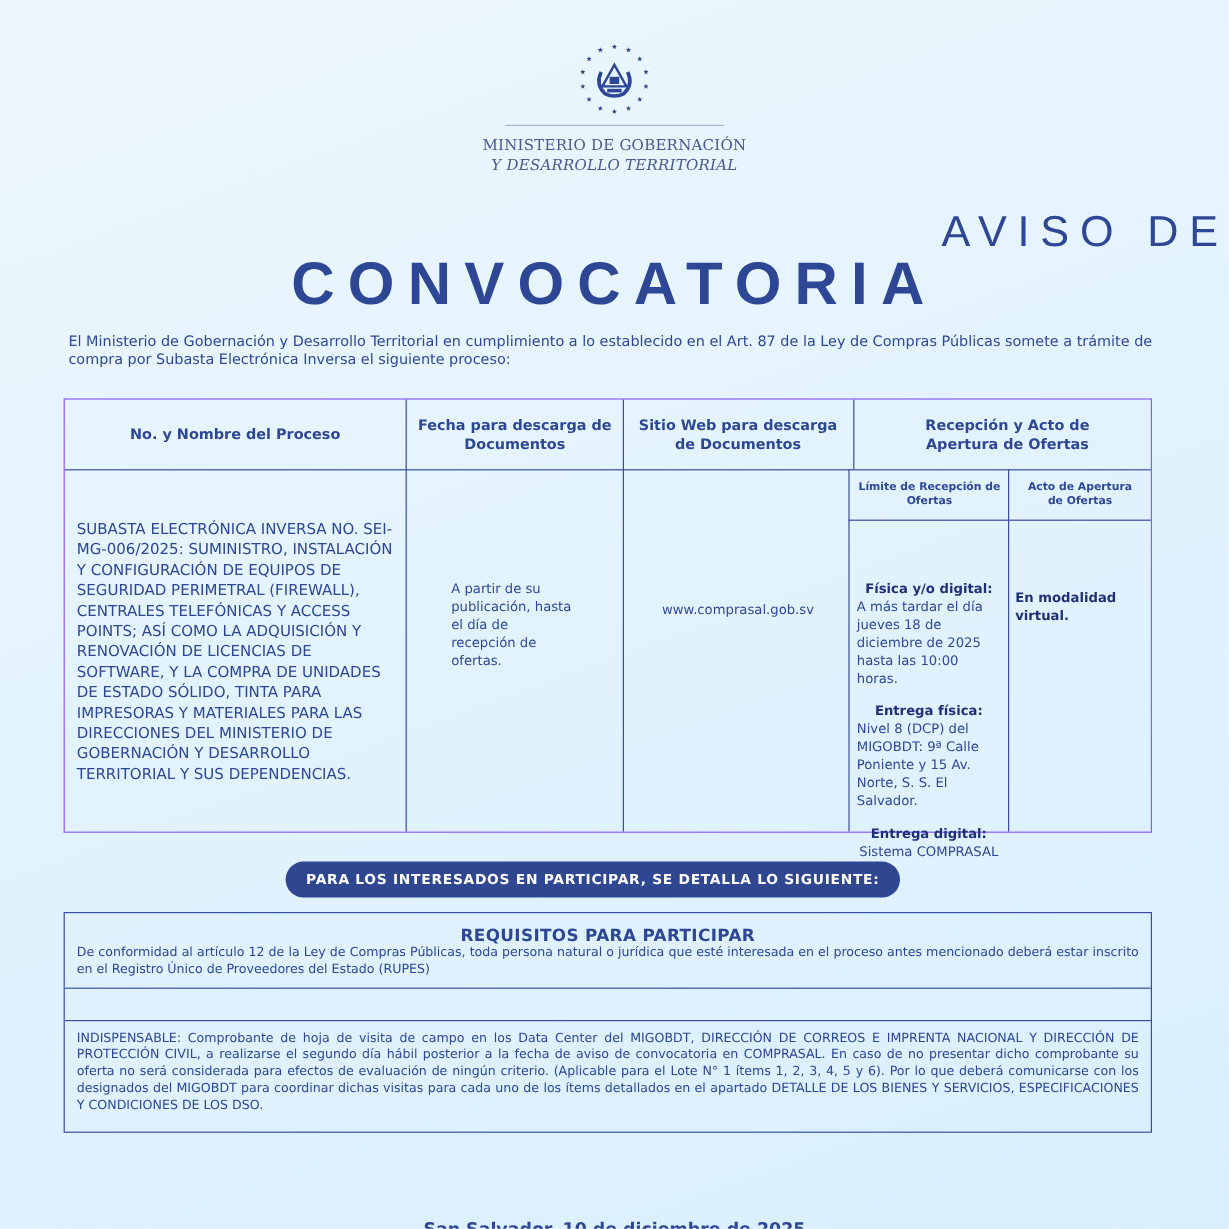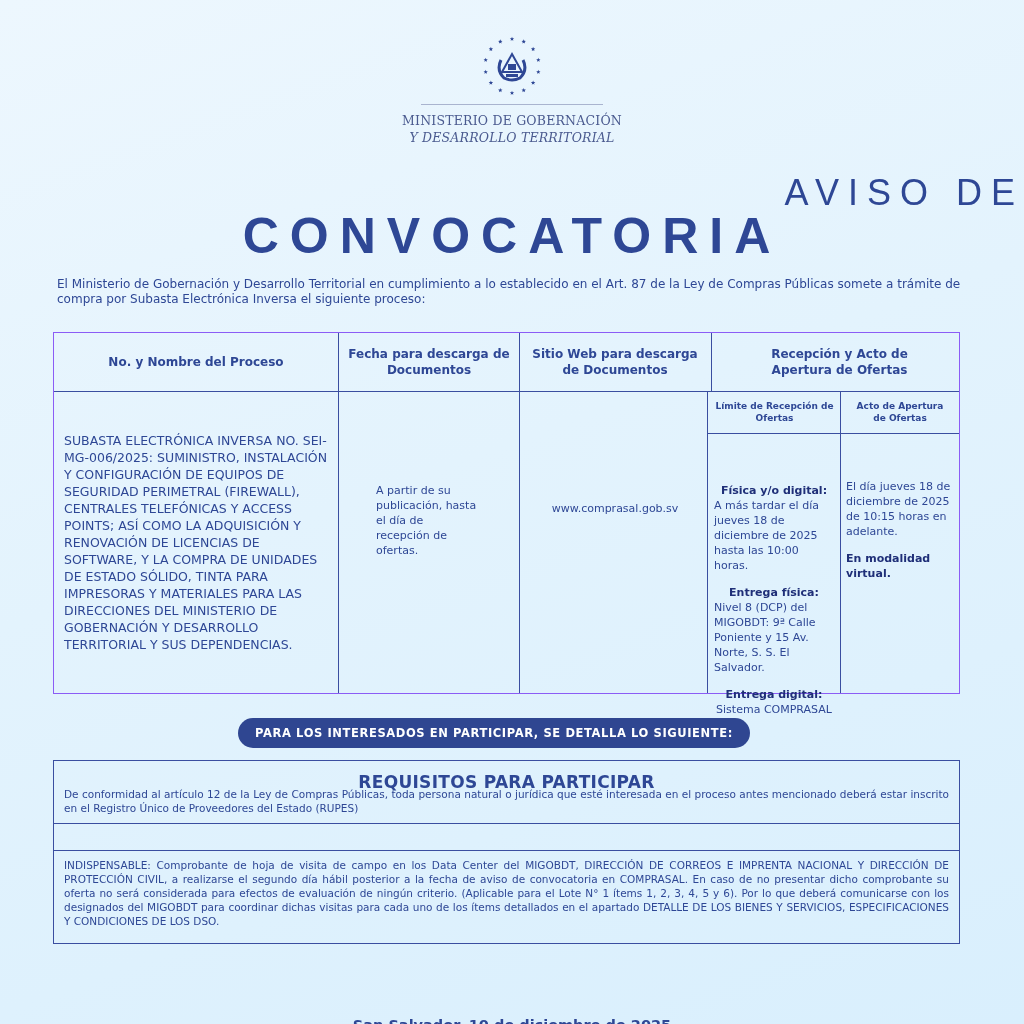--- a/index.html
+++ b/index.html
@@ -35,21 +35,21 @@
     .td b { color: #1f2f78; }
     .block { display: block; }
     .gap { height: 12px; }
     
     #banner { left: 238px; top: 718px; width: 512px; height: 30px; border-radius: 15px; background: #2f4691;
       color: #ffffff; display: flex; align-items: center; justify-content: center;
       font-weight: 700; font-size: 11.5px; letter-spacing: 0.6px; }
     
     #req-box { left: 53px; top: 760px; width: 907px; height: 184px; border: 1px solid #3a4ea0; box-sizing: border-box; }
     .req-text { position: absolute; left: 10px; width: 885px; font-size: 10.5px; line-height: 14px; color: #2e4795; text-align: justify; }
-    #req-title { position: absolute; left: 0; width: 905px; top: 11px; text-align: center; font-weight: 700; font-size: 17px; letter-spacing: 0.3px; }
+    #req-title { position: absolute; left: 0; width: 905px; top: 11px; text-align: center; font-weight: 700; font-size: 14px; letter-spacing: 0.3px; }
     #footer-date { left: 0; top: 972px; width: 1024px; text-align: center; font-weight: 700; font-size: 14.5px; color: #2e4795; margin-top: 45px; }
   </style>
 </head>
 <body>
 
 <div id="emblem" class="abs">
   <svg width="60" height="60" viewBox="0 0 60 60">
     <g fill="#2e4795" id="stars">
         <path d="M30.00 0.70L30.59 2.19L32.19 2.29L30.95 3.31L31.35 4.86L30.00 4.00L28.65 4.86L29.05 3.31L27.81 2.29L29.41 2.19Z"></path>
         <path d="M41.71 3.37L42.30 4.86L43.90 4.96L42.67 5.98L43.07 7.53L41.71 6.67L40.36 7.53L40.76 5.98L39.53 4.96L41.13 4.86Z"></path>
@@ -105,21 +105,20 @@
     <b class="block">Física y/o digital:</b>
     <span class="block">A más tardar el día jueves 18 de diciembre de 2025 hasta las 10:00 horas.</span>
     <span class="gap"></span>
     <b class="block">Entrega física:</b>
     <span class="block">Nivel 8 (DCP) del MIGOBDT: 9ª Calle Poniente y 15 Av. Norte, S. S. El Salvador.</span>
     <span class="gap"></span>
     <b class="block">Entrega digital:</b>
     <span class="block">Sistema COMPRASAL</span>
   </div>
   <div class="td" style="left:792px; top:102px; width:106px; height:258px; flex-direction:column; justify-content:flex-start; padding-top:44px; box-sizing:border-box;">
-    <span class="block">El día jueves 18 de diciembre de 2025 de 10:15 horas en adelante.</span>
     <span class="gap"></span>
     <b class="block">En modalidad virtual.</b>
   </div>
 </div>
 
 <div id="banner" class="abs">PARA LOS INTERESADOS EN PARTICIPAR, SE DETALLA LO SIGUIENTE:</div>
 
 <div id="req-box" class="abs">
   <div id="req-title">REQUISITOS PARA PARTICIPAR</div>
   <div class="req-text" style="top:26px;">De conformidad al artículo 12 de la Ley de Compras Públicas, toda persona natural o jurídica que esté interesada en el proceso antes mencionado deberá estar inscrito en el Registro Único de Proveedores del Estado (RUPES)</div>

